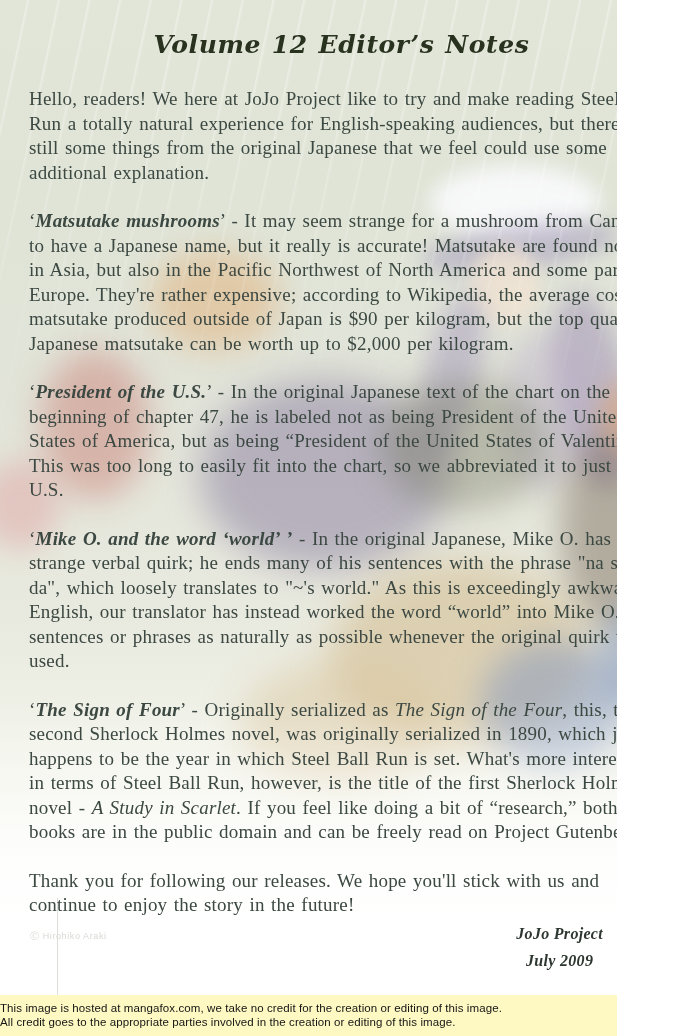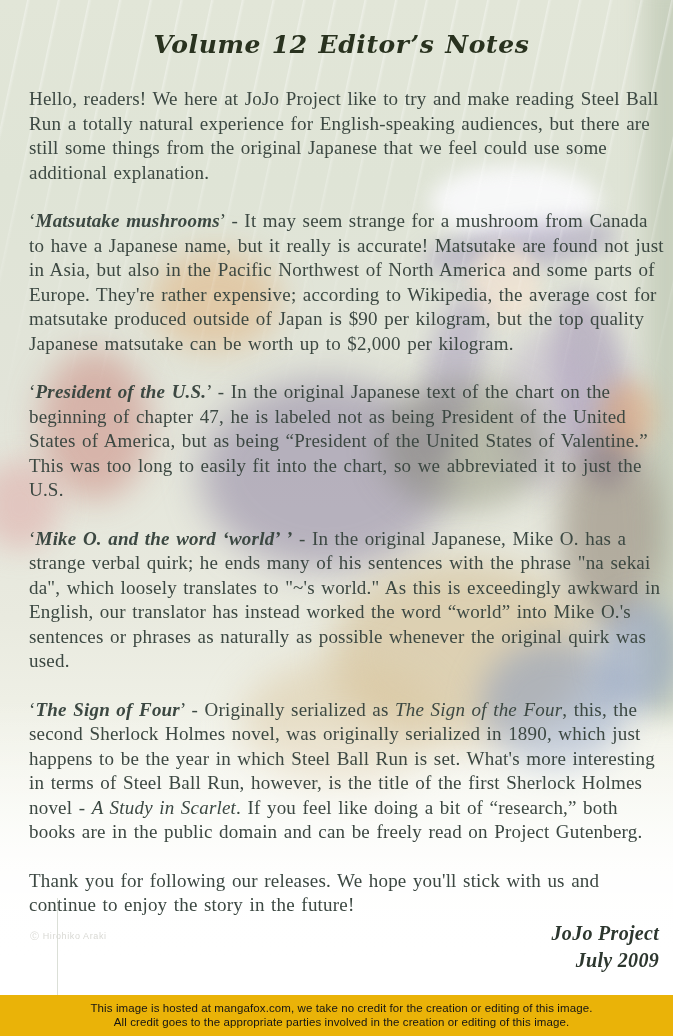--- a/index.html
+++ b/index.html
@@ -1,17 +1,17 @@
 <!DOCTYPE html>
 <html><head>
 <meta charset="utf-8">
 <style>
   html,body { margin:0; padding:0; background:#ffffff; }
   .page {
-    position:relative; width:673px; height:1036px; overflow:hidden;
+    position:relative; width:617px; height:1036px; overflow:hidden;
     background:#ffffff;
     font-family:"Liberation Serif", "DejaVu Serif", serif;
   }
 
   
   .artwork {
     position:absolute; left:0; top:0; width:683px; height:996px; overflow:hidden;
     background:linear-gradient(180deg,#e2e6d8 0%,#dfe4d6 18%,#e2e4d9 40%,#e9eadf 62%,#f4f5ec 80%,#ffffff 96%);
   }
   .blob { position:absolute; border-radius:50%; }
@@ -42,34 +42,34 @@
     font-size:25px; line-height:30px; color:#29321f; letter-spacing:.6px;
   }
   .paragraphs p { margin:24px 0 0 13px; }
   .paragraphs p:first-child { margin-top:27px; }
   .seg-normal { font-weight:normal; font-style:normal; }
   .seg-bold { font-weight:bold;font-style:italic; }
   .seg-italic { font-style:italic; }
   .seg-bolditalic { font-weight:bold; font-style:italic; }
 
   .signature {
-    position:absolute; right:14px; top:920px; text-align:right;
-    font-weight:bold; font-style:italic; font-size:20px; line-height:27px;
+    position:absolute; right:14px; top:920px; text-align:center;
+    font-weight:bold; font-style:italic; font-size:16px; line-height:27px;
     color:#2d372f; letter-spacing:.3px;
   }
   .watermark {
     position:absolute; left:30px; top:930px;
     font-family:"Liberation Sans", sans-serif; font-size:9px;
     color:#d9d9d4; letter-spacing:.6px;
   }
 
   
   .footer {
     position:absolute; left:0; bottom:0; width:683px; height:41px; box-sizing:border-box;
-    background:#eab308; padding-top:6px; text-align:center;
+    background:#fef9c3; padding-top:6px; 
     font-family:"Liberation Sans", sans-serif; font-size:11.5px; line-height:14px;
     color:#141414; letter-spacing:.1px;
   }
 </style>
 </head>
 <body>
 
 <div class="page">
 
   <div class="artwork" aria-hidden="true">

